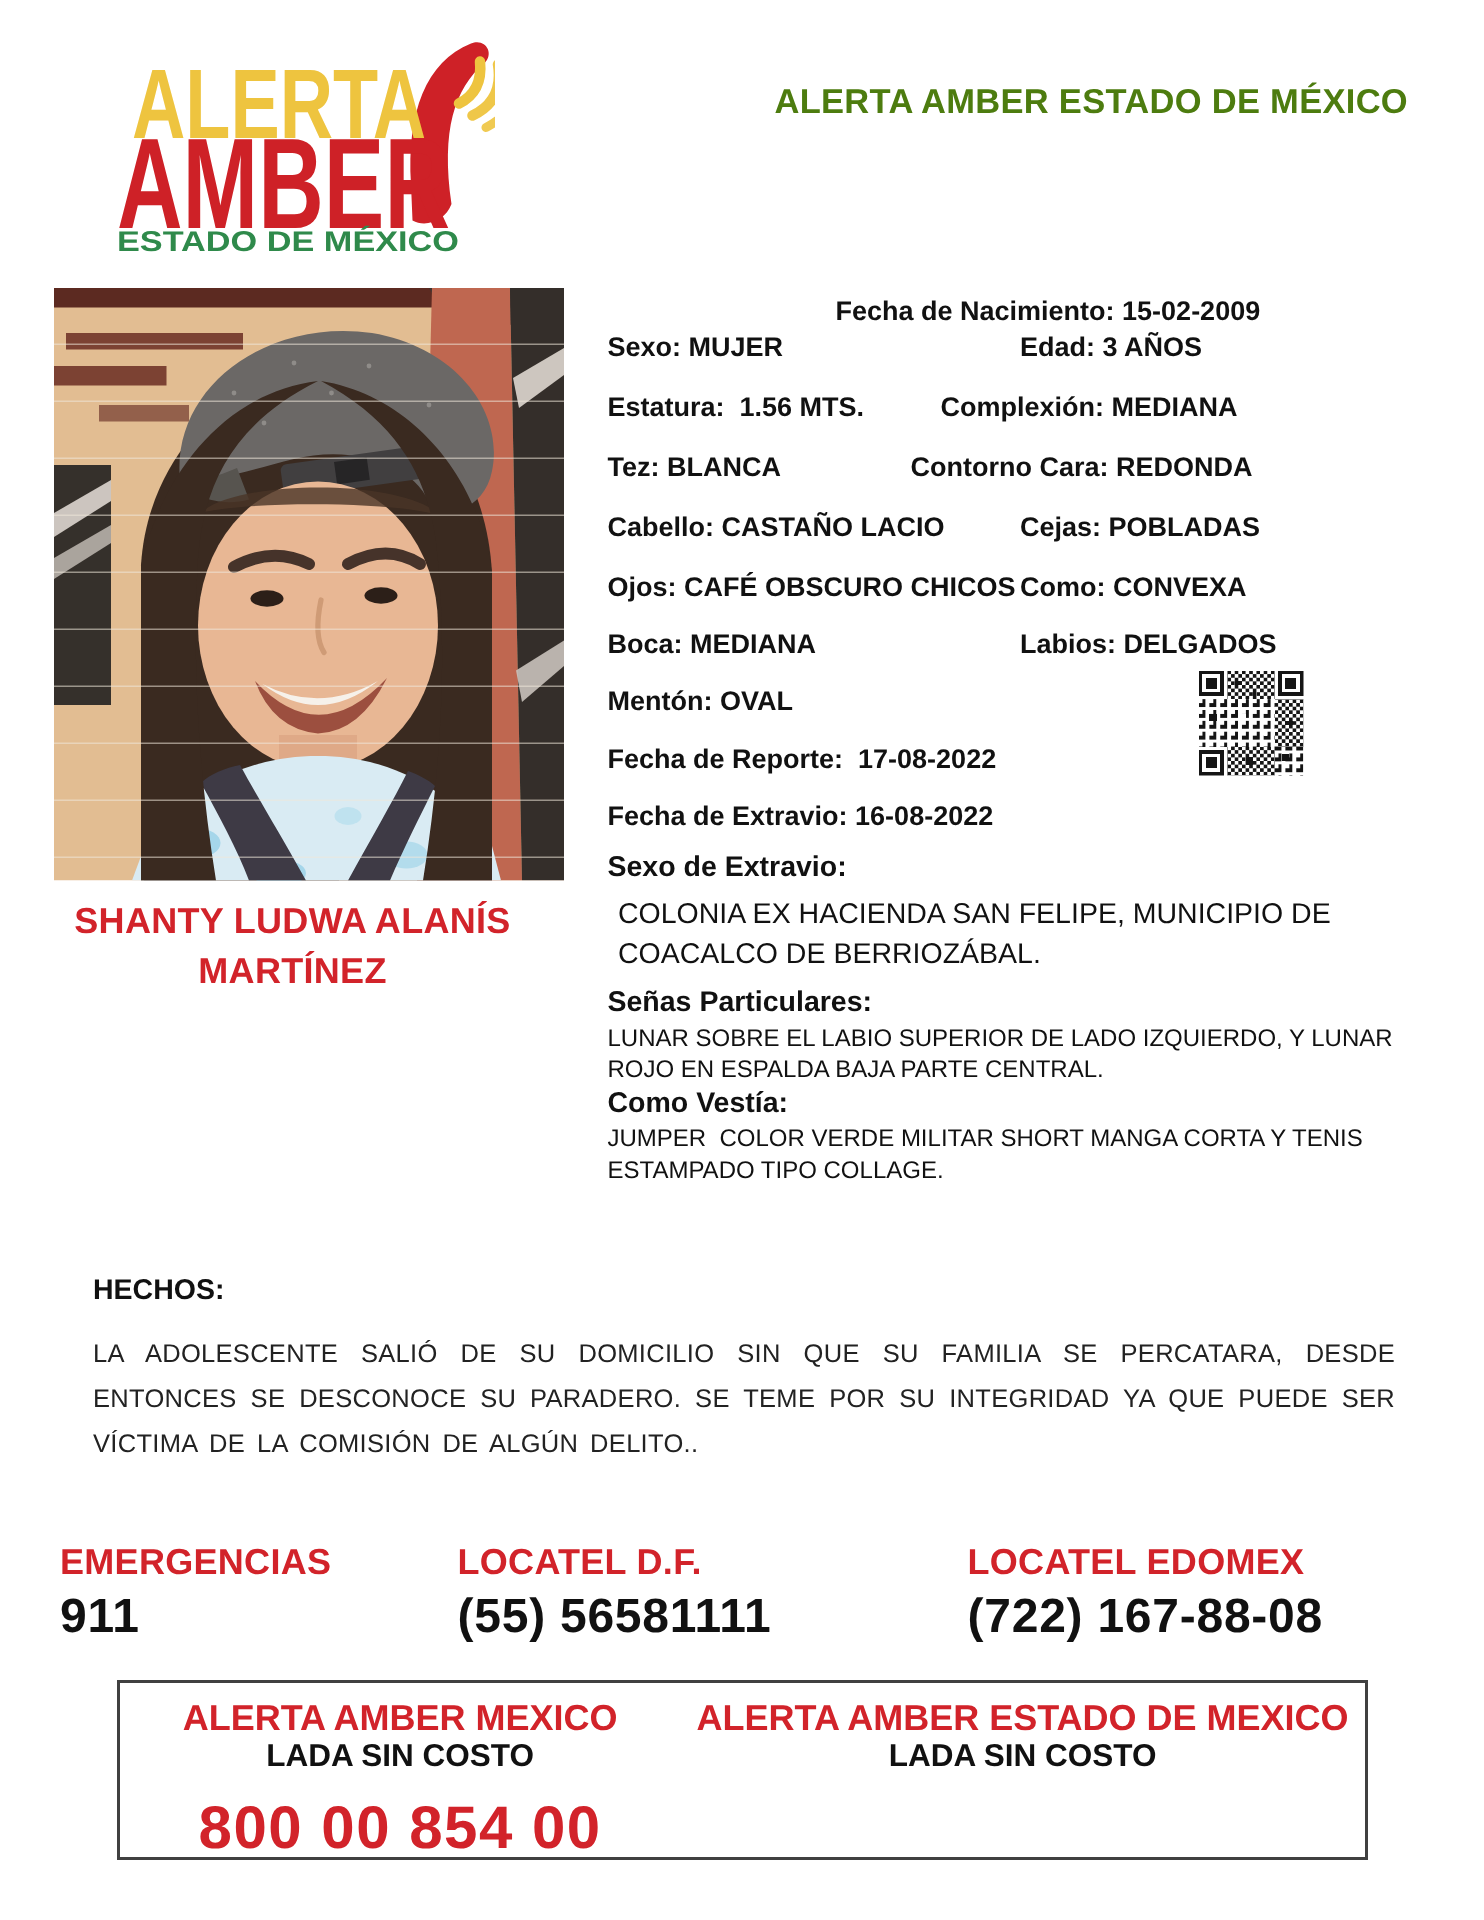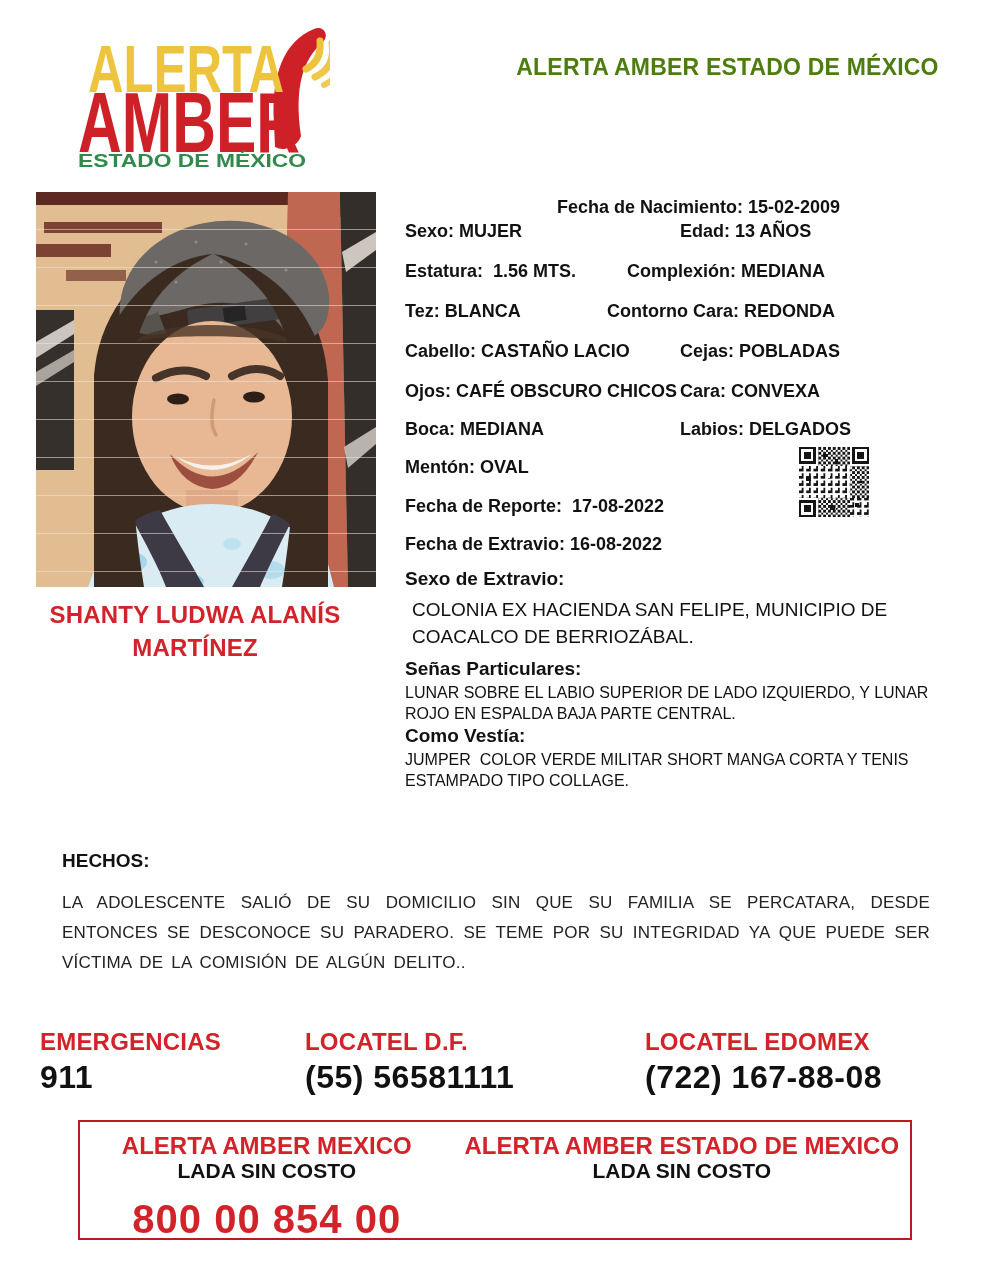--- a/index.html
+++ b/index.html
@@ -54,21 +54,21 @@
   
   .contacts { position:absolute; left:40px; top:1028px; width:905px; display:flex; }
   .contact { }
   .contact-0 { width:250px; } .contact-1 { width:335px; margin-left:15px; } .contact-2 { width:300px; margin-left:5px; }
   .c-label { color:#d2232a; font-weight:bold; font-size:24px; letter-spacing:.2px; }
   .c-number { color:#111; font-weight:bold; font-size:32px; margin-top:3px; letter-spacing:.5px; }
 
   
   .hotlines {
     position:absolute; left:78px; top:1120px; width:834px; height:120px;
-    border:2px solid #b91c1c; background:#fff; display:flex; align-items:flex-start;
+    border:2px solid #404040; background:#fff; display:flex; align-items:flex-start;
   }
   .hotline { text-align:center; padding-top:11px; }
   .hotline-0 { width:45%; } .hotline-1 { width:55%; }
   .hl-title { color:#d2232a; font-weight:bold; font-size:24px; line-height:26px; }
   .hl-sub { color:#111; font-weight:bold; font-size:21px; line-height:23px; }
   .hl-number { color:#d2232a; font-weight:bold; font-size:40px; line-height:42px; margin-top:16px; letter-spacing:1px; }
 </style>
 </head>
 <body>
 
@@ -160,37 +160,37 @@
     </svg>
   </div>
 
   <div class="name">SHANTY LUDWA ALANÍS MARTÍNEZ</div>
 
   <div class="details">
     <div class="birth">Fecha de Nacimiento: 15-02-2009</div>
 
     <div class="drow drow-0">
       <span class="dl">Sexo: MUJER</span>
-      <span class="dr">Edad: 13 AÑOS</span>
+      <span class="dr">Edad: 3 AÑOS</span>
     </div>
     <div class="drow drow-1">
       <span class="dl">Estatura:  1.56 MTS.</span>
       <span class="dr">Complexión: MEDIANA</span>
     </div>
     <div class="drow drow-2">
       <span class="dl">Tez: BLANCA</span>
       <span class="dr">Contorno Cara: REDONDA</span>
     </div>
     <div class="drow drow-3">
       <span class="dl">Cabello: CASTAÑO LACIO</span>
       <span class="dr">Cejas: POBLADAS</span>
     </div>
     <div class="drow drow-4">
       <span class="dl">Ojos: CAFÉ OBSCURO CHICOS</span>
-      <span class="dr">Cara: CONVEXA</span>
+      <span class="dr">Como: CONVEXA</span>
     </div>
     <div class="drow drow-5">
       <span class="dl">Boca: MEDIANA</span>
       <span class="dr">Labios: DELGADOS</span>
     </div>
     <div class="drow drow-6">
       <span class="dl">Mentón: OVAL</span>
     </div>
     <div class="drow drow-7">
       <span class="dl">Fecha de Reporte:  17-08-2022</span>

